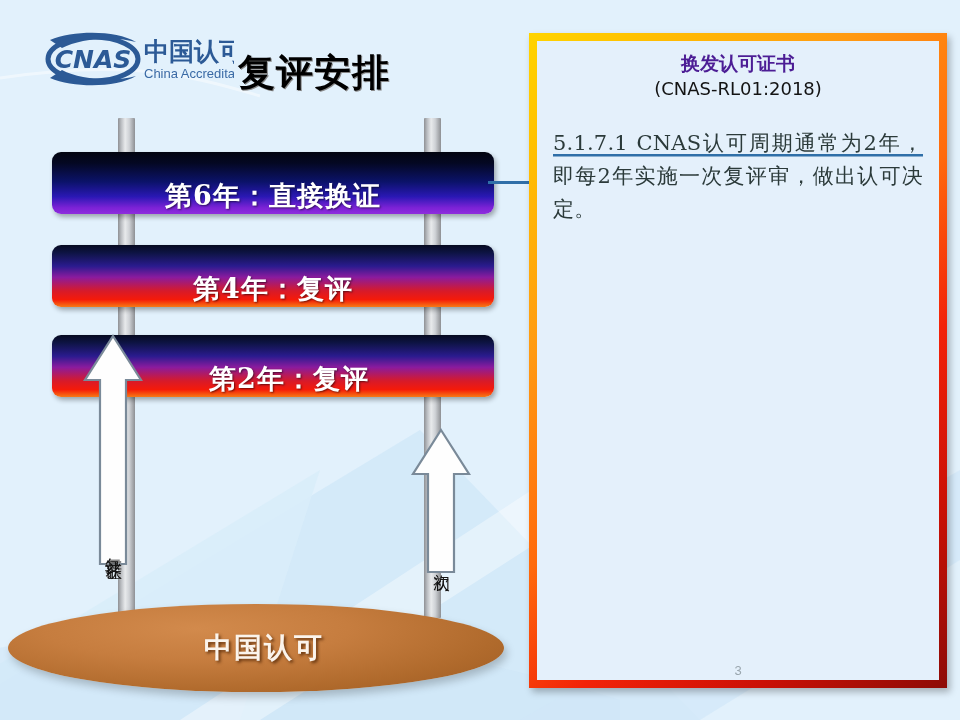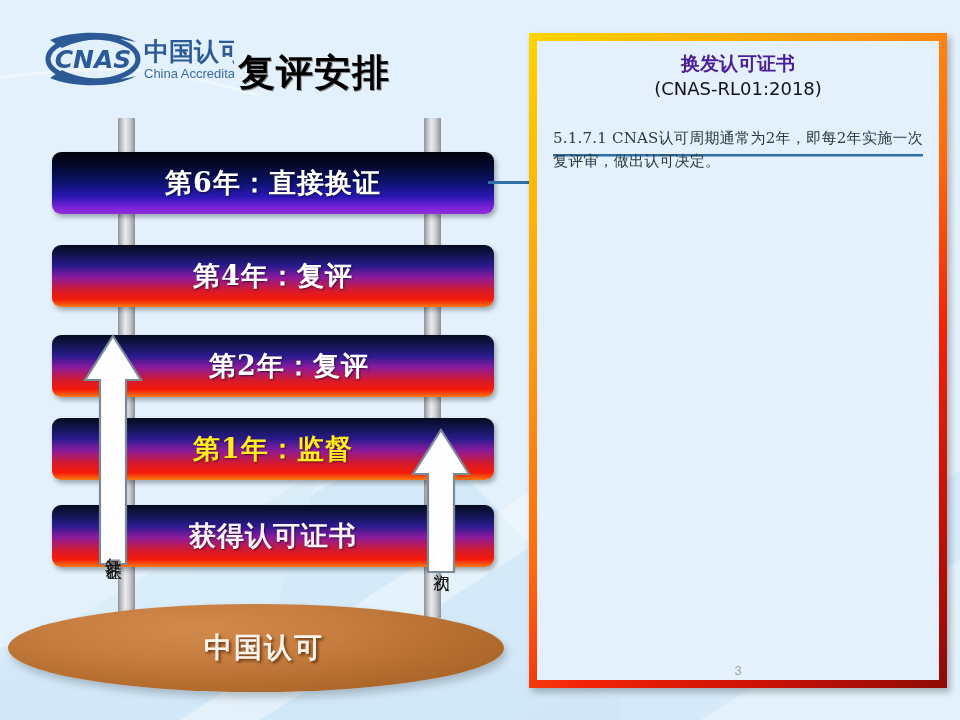--- a/index.html
+++ b/index.html
@@ -46,21 +46,21 @@
   #post-right { left: 424px; top: 118px; height: 500px; }
 
   .rung {
     position: absolute;
     left: 52px; width: 442px; height: 62px;
     border-radius: 9px;
     background: linear-gradient(to bottom,
         #060a20 0%, #0d1342 12%, #2a1b8e 34%,
         #8a1b9e 52%, #d71a2a 74%, #f51a09 88%, #f77a15 100%);
     box-shadow: 2px 3px 5px rgba(0,0,0,0.32);
-    display: flex; align-items: center; justify-content: center;
+    display: flex; align-items: flex-end; justify-content: center;
   }
   .rung-label {
     font-size: 27px; font-weight: bold;
     color: #ffffff;
     font-family: "DejaVu Serif", "Liberation Serif", serif;
     text-shadow: 1px 1px 2px rgba(0,0,0,0.55);
     white-space: nowrap;
     letter-spacing: 1px;
   }
   
@@ -151,21 +151,21 @@
   }
   #panel-subtitle {
     text-align: center;
     font-size: 18px;
     color: #131313;
     font-family: "DejaVu Sans", "Liberation Sans", sans-serif;
     margin-top: 1px;
     margin-bottom: 28px;
   }
   .para {
-    font-size: 15px;
+    font-size: 21px;
     line-height: 1.58;
     color: #2b3a3a;
     font-family: "DejaVu Serif", "Liberation Serif", serif;
     margin-bottom: 13px;
     text-align: justify;
     letter-spacing: 0.2px;
   }
   #para-0 {
     background-image: linear-gradient(#2f6fa8, #2f6fa8);
     background-repeat: no-repeat;
@@ -221,26 +221,20 @@
 
     <div class="rung" id="rung-0">
       <span class="rung-label" style="color: rgb(255, 255, 255);">第6年：直接换证</span>
     </div>
     <div class="rung" id="rung-1">
       <span class="rung-label" style="color: rgb(255, 255, 255);">第4年：复评</span>
     </div>
     <div class="rung" id="rung-2">
       <span class="rung-label" style="color: rgb(255, 255, 255);">第2年：复评</span>
     </div>
-    <div class="rung" id="rung-3">
-      <span class="rung-label" style="color: rgb(255, 238, 34);">第1年：监督</span>
-    </div>
-    <div class="rung" id="rung-4">
-      <span class="rung-label" style="color: rgb(253, 242, 247);">获得认可证书</span>
-    </div>
 
     <div class="v-arrow" id="arrow-left">
       <svg width="62" height="232" viewBox="0 0 62 232">
         <polygon points="31,2 59,46 44,46 44,230 18,230 18,46 3,46" fill="#fefefe" stroke="#7a8a99" stroke-width="2.2"></polygon>
       </svg>
       <span class="v-arrow-text">复评获证</span>
     </div>
 
     <div class="v-arrow" id="arrow-right">
       <svg width="62" height="146" viewBox="0 0 62 146">

